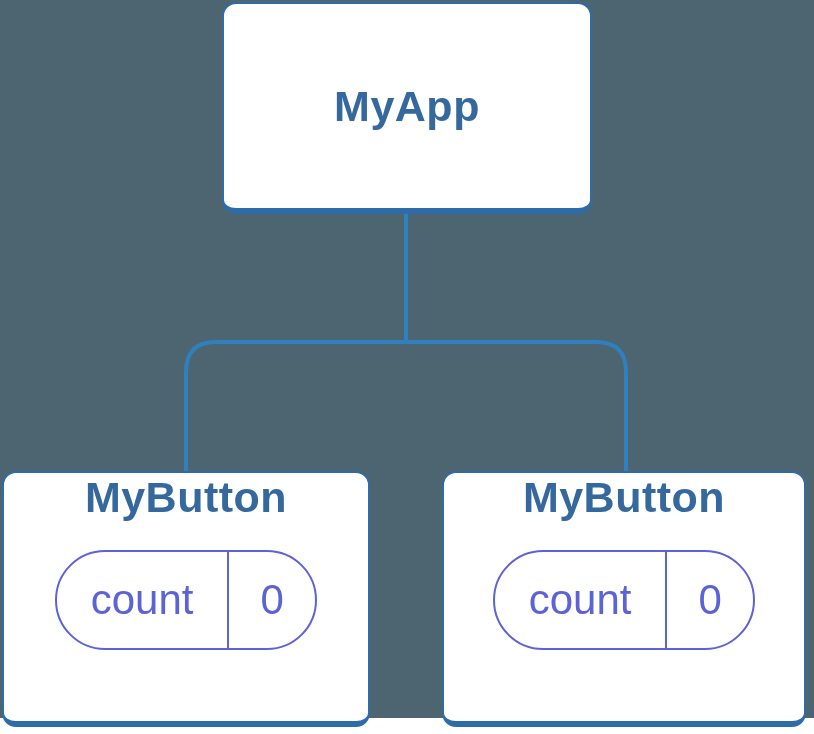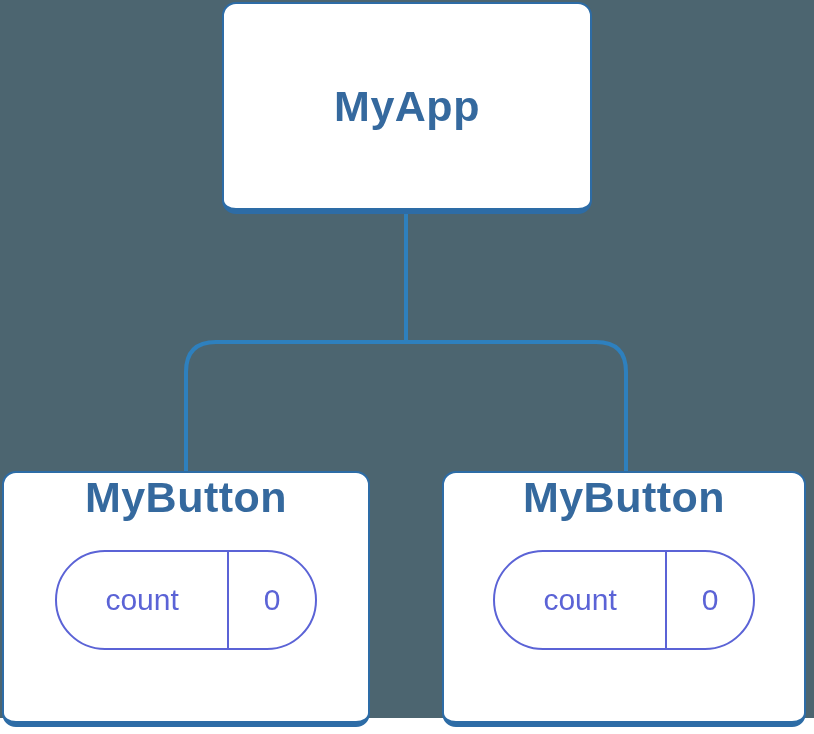--- a/index.html
+++ b/index.html
@@ -62,21 +62,21 @@
   .node-btn-2 { left: 442px; width: 364px; }
   .node-btn .node-title { }
   .state-pill {
     margin-top: 28px;
     width: 262px; height: 100px;
     border: 2px solid var(--state-purple);
     border-radius: 60px;
     display: flex;
     align-items: stretch;
     color: var(--state-purple);
-    font-size: 30px;
+    font-size: 42px;
     font-weight: 400;
     overflow: hidden;
   }
   .state-name {
     flex: 0 0 66%;
     display: flex;
     align-items: center;
     justify-content: center;
   }
   .state-value {

